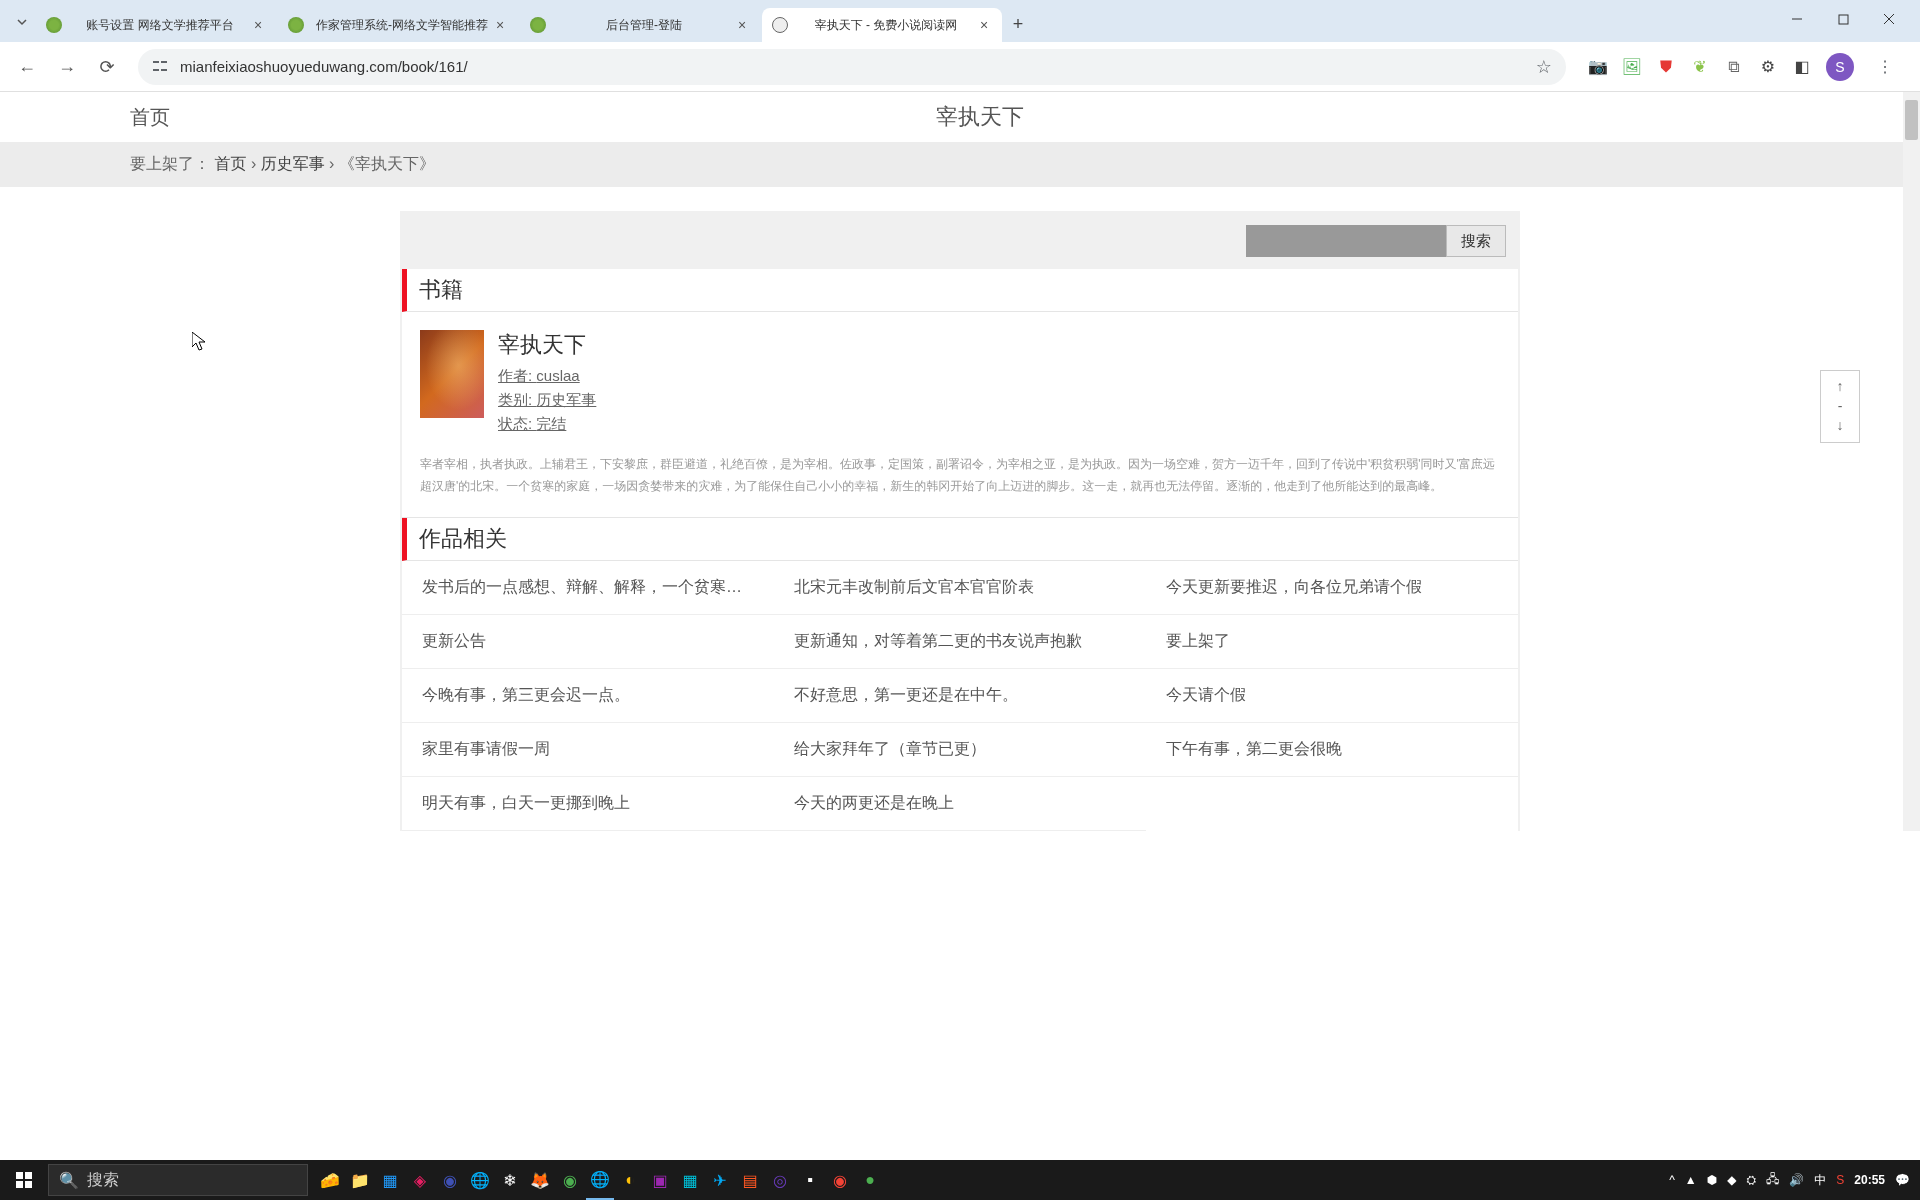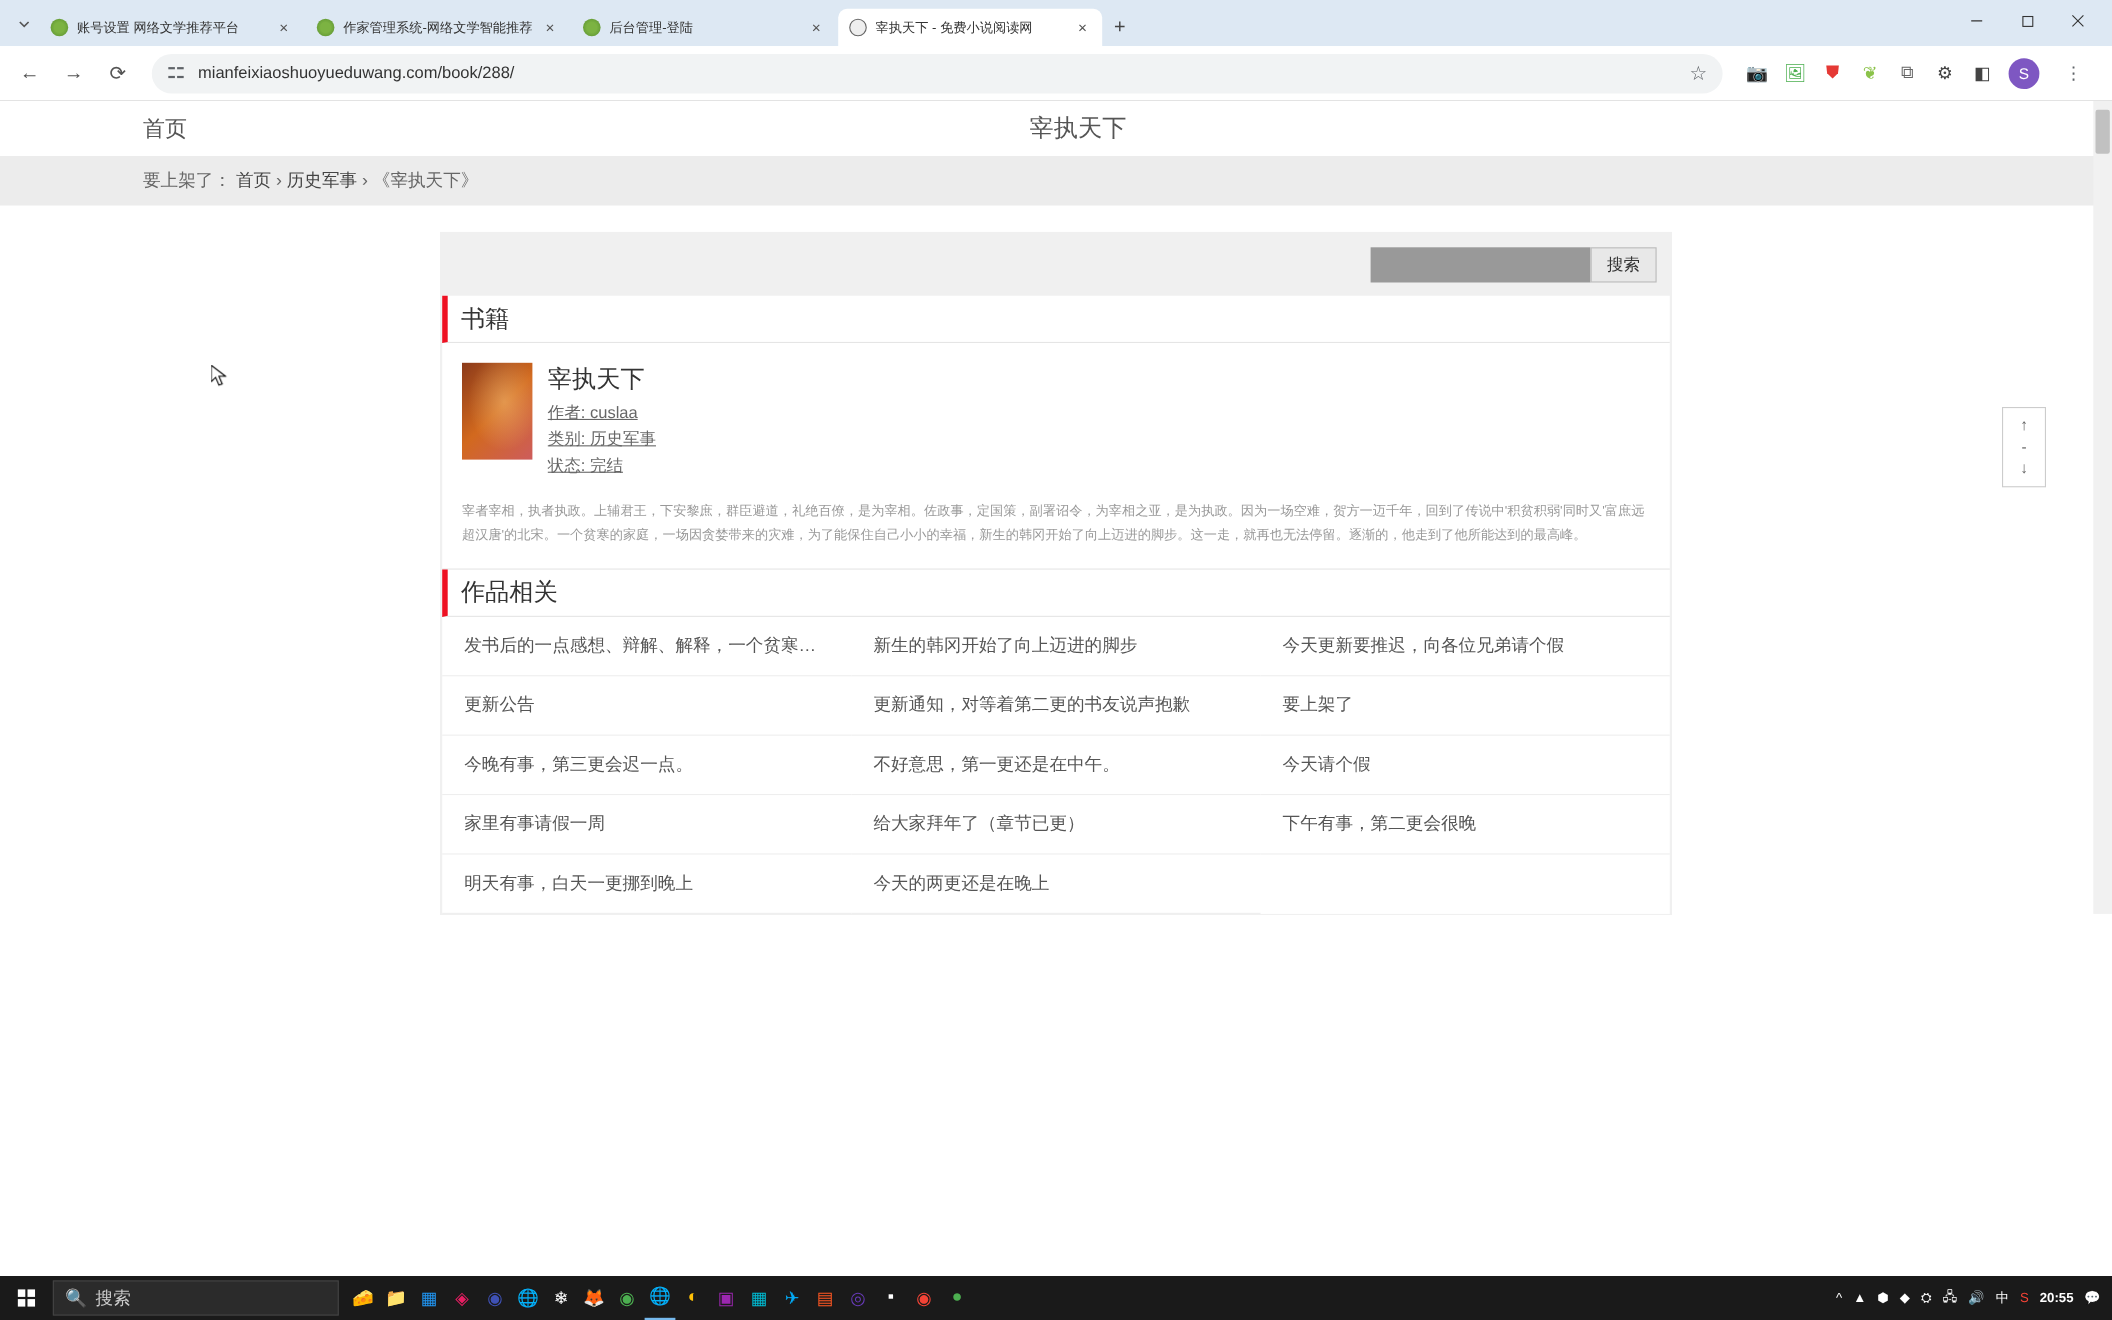--- a/index.html
+++ b/index.html
@@ -4,21 +4,21 @@
 <style>
 * { margin: 0; padding: 0; box-sizing: border-box; }
 body { font-family: "Microsoft YaHei", Arial, sans-serif; background: #fff; overflow: hidden; }
 .browser-chrome { background: #dde8f3; height: 42px; display: flex; align-items: flex-end; padding: 0 8px; }
 .tab-dropdown { width: 28px; height: 28px; display: flex; align-items: center; justify-content: center; margin-bottom: 6px; cursor: pointer; }
 .tab { display: flex; align-items: center; height: 34px; padding: 0 10px; border-radius: 8px 8px 0 0; margin-right: 2px; min-width: 240px; max-width: 260px; cursor: pointer; position: relative; }
 .tab.active { background: #fff; }
 .tab-favicon { width: 16px; height: 16px; margin-right: 8px; border-radius: 50%; flex-shrink: 0; }
 .tab-favicon.green { background: radial-gradient(circle, #7cb342 40%, #558b2f 100%); }
 .tab-favicon.globe { border: 1px solid #666; background: #eee; }
-.tab-title { font-size: 12px; color: #333; white-space: nowrap; overflow: hidden; text-overflow: ellipsis; flex: 1; }
+.tab-title { font-size: 12px; color: #333; white-space: nowrap; overflow: hidden; text-overflow: ellipsis; flex: 1; text-align: center; }
 .tab-close { width: 16px; height: 16px; display: flex; align-items: center; justify-content: center; color: #555; font-size: 14px; cursor: pointer; }
 .tab-new { width: 28px; height: 28px; display: flex; align-items: center; justify-content: center; color: #444; font-size: 18px; margin-bottom: 4px; cursor: pointer; }
 .win-controls { margin-left: auto; display: flex; margin-bottom: 8px; }
 .win-btn { width: 46px; height: 30px; display: flex; align-items: center; justify-content: center; color: #333; cursor: pointer; }
 .toolbar { background: #fff; height: 50px; display: flex; align-items: center; padding: 0 10px; border-bottom: 1px solid #e0e0e0; gap: 6px; }
 .nav-btn { width: 34px; height: 34px; display: flex; align-items: center; justify-content: center; color: #555; cursor: pointer; border-radius: 50%; font-size: 18px; }
 .url-bar { flex: 1; height: 36px; background: #f1f3f4; border-radius: 18px; display: flex; align-items: center; padding: 0 14px; margin: 0 8px; }
 .url-icon { width: 18px; height: 18px; margin-right: 10px; color: #5f6368; }
 .url-text { font-size: 15px; color: #333; flex: 1; }
 .url-star { color: #5f6368; cursor: pointer; font-size: 18px; }
@@ -116,21 +116,21 @@
   <div class="nav-btn">⟳</div>
   <div class="url-bar">
     <span class="url-icon">
       <svg width="16" height="16" viewBox="0 0 16 16">
           <rect x="1" y="3" width="6" height="2" fill="#5f6368"></rect>
           <rect x="9" y="3" width="6" height="2" fill="#5f6368"></rect>
           <rect x="1" y="11" width="6" height="2" fill="#5f6368"></rect>
           <rect x="9" y="11" width="6" height="2" fill="#5f6368"></rect>
         </svg>
     </span>
-    <span class="url-text">mianfeixiaoshuoyueduwang.com/book/288/</span>
+    <span class="url-text">mianfeixiaoshuoyueduwang.com/book/161/</span>
     <span class="url-star">☆</span>
   </div>
   <div class="ext-icons">
     <div class="ext-icon" style="color:#888">📷</div>
     <div class="ext-icon" style="color:#4caf50">🖼</div>
     <div class="ext-icon" style="color:#e53935">⛊</div>
     <div class="ext-icon" style="color:#8bc34a">❦</div>
     <div class="ext-icon" style="color:#666">⧉</div>
     <div class="ext-icon" style="color:#444">⚙</div>
     <div class="ext-icon" style="color:#444">◧</div>
@@ -169,21 +169,21 @@
           <h2>宰执天下</h2>
           <p><span>作者: </span><span>cuslaa</span></p>
           <p><span>类别: </span><span>历史军事</span></p>
           <p><span>状态: </span><span>完结</span></p>
         </div>
       </div>
       <div class="desc">宰者宰相，执者执政。上辅君王，下安黎庶，群臣避道，礼绝百僚，是为宰相。佐政事，定国策，副署诏令，为宰相之亚，是为执政。因为一场空难，贺方一迈千年，回到了传说中'积贫积弱'同时又'富庶远超汉唐'的北宋。一个贫寒的家庭，一场因贪婪带来的灾难，为了能保住自己小小的幸福，新生的韩冈开始了向上迈进的脚步。这一走，就再也无法停留。逐渐的，他走到了他所能达到的最高峰。</div>
       <div class="section-hdr">作品相关</div>
       <div class="chapter-grid" id="chapter-grid">
           <div class="chapter-cell">发书后的一点感想、辩解、解释，一个贫寒的家庭</div>
-          <div class="chapter-cell">新生的韩冈开始了向上迈进的脚步</div>
+          <div class="chapter-cell">北宋元丰改制前后文官本官官阶表</div>
           <div class="chapter-cell">今天更新要推迟，向各位兄弟请个假</div>
           <div class="chapter-cell">更新公告</div>
           <div class="chapter-cell">更新通知，对等着第二更的书友说声抱歉</div>
           <div class="chapter-cell">要上架了</div>
           <div class="chapter-cell">今晚有事，第三更会迟一点。</div>
           <div class="chapter-cell">不好意思，第一更还是在中午。</div>
           <div class="chapter-cell">今天请个假</div>
           <div class="chapter-cell">家里有事请假一周</div>
           <div class="chapter-cell">给大家拜年了（章节已更）</div>
           <div class="chapter-cell">下午有事，第二更会很晚</div>

